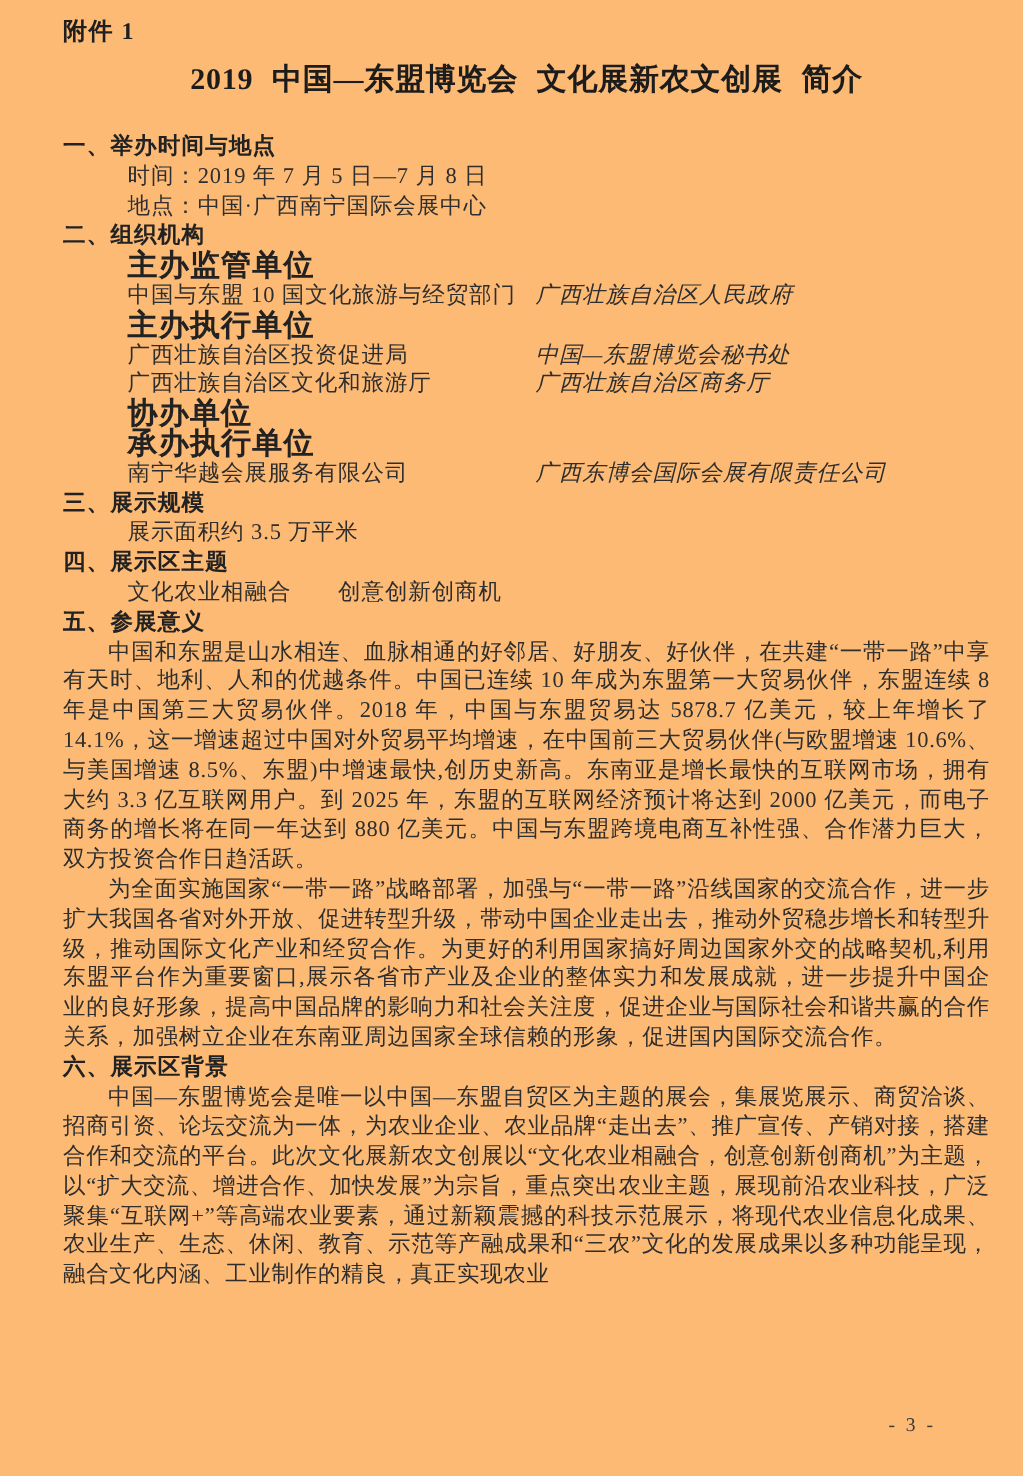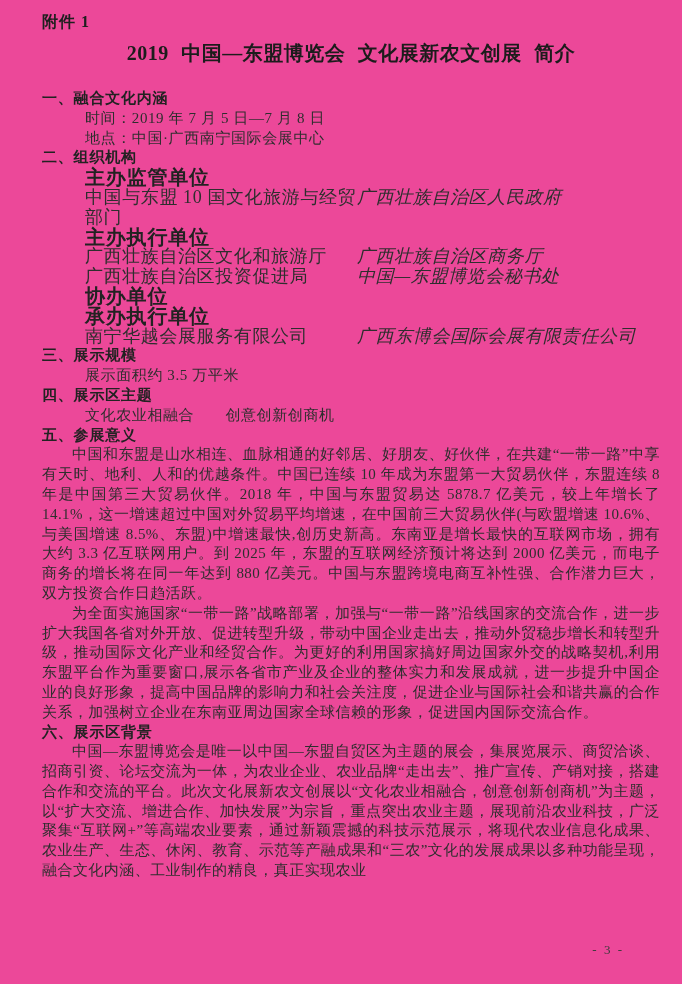--- a/index.html
+++ b/index.html
@@ -4,21 +4,21 @@
 <style>
   html, body {
     margin: 0;
     padding: 0;
     background: #e8e8e6;
   }
   .sheet {
     position: relative;
     width: 682px;
     height: 984px;
-    background: #ec4899;
+    background: #fdba74;
     overflow: hidden;
     font-family: "Liberation Serif", "DejaVu Serif", serif;
     color: #2e2e2e;
     box-sizing: border-box;
     padding: 11px 22px 0 42px;
   }
   .attachment {
     font-size: 16px;
     font-weight: bold;
     color: #1f1f1f;
@@ -53,21 +53,21 @@
     margin-left: 43px;
     font-weight: bold;
     color: #222222;
     font-size: 20px;
     line-height: 19.8px;
     letter-spacing: 0.8px;
   }
   .org-row {
     margin-left: 43px;
     display: flex;
-    font-size: 18px;
+    font-size: 15px;
     line-height: 19.8px;
     letter-spacing: 0.6px;
   }
   .org-col1 { width: 272px; flex: none; }
   .org-col2 { flex: 1; font-style: italic; }
   .para {
     margin: 0;
     font-size: 15px;
     line-height: 19.8px;
     letter-spacing: 0.45px;
@@ -87,42 +87,42 @@
 </head>
 <body>
 
 <div class="sheet">
 
   <div class="attachment">附件 1</div>
 
   <h1 class="doc-title">2019 中国—东盟博览会 文化展新农文创展 简介</h1>
 
   <div class="section">
-    <div class="sec-heading">一、融合文化内涵</div>
+    <div class="sec-heading">一、举办时间与地点</div>
     <div class="sub-line">时间：2019 年 7 月 5 日—7 月 8 日</div>
     <div class="sub-line">地点：中国·广西南宁国际会展中心</div>
   </div>
 
   <div class="section">
     <div class="sec-heading">二、组织机构</div>
 
     <div class="org-subheading">主办监管单位</div>
     <div class="org-row">
       <span class="org-col1">中国与东盟 10 国文化旅游与经贸部门</span>
       <span class="org-col2">广西壮族自治区人民政府</span>
     </div>
 
     <div class="org-subheading">主办执行单位</div>
     <div class="org-row">
+      <span class="org-col1">广西壮族自治区投资促进局</span>
+      <span class="org-col2">中国—东盟博览会秘书处</span>
+    </div>
+    <div class="org-row">
       <span class="org-col1">广西壮族自治区文化和旅游厅</span>
       <span class="org-col2">广西壮族自治区商务厅</span>
-    </div>
-    <div class="org-row">
-      <span class="org-col1">广西壮族自治区投资促进局</span>
-      <span class="org-col2">中国—东盟博览会秘书处</span>
     </div>
 
     <div class="org-subheading">协办单位</div>
 
     <div class="org-subheading">承办执行单位</div>
     <div class="org-row">
       <span class="org-col1">南宁华越会展服务有限公司</span>
       <span class="org-col2">广西东博会国际会展有限责任公司</span>
     </div>
   </div>

